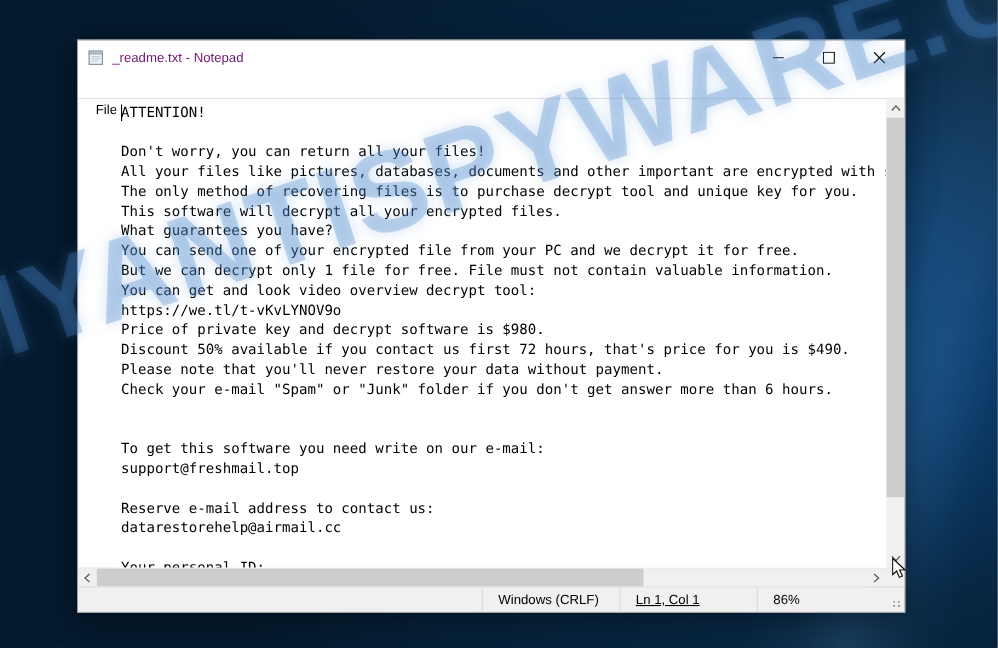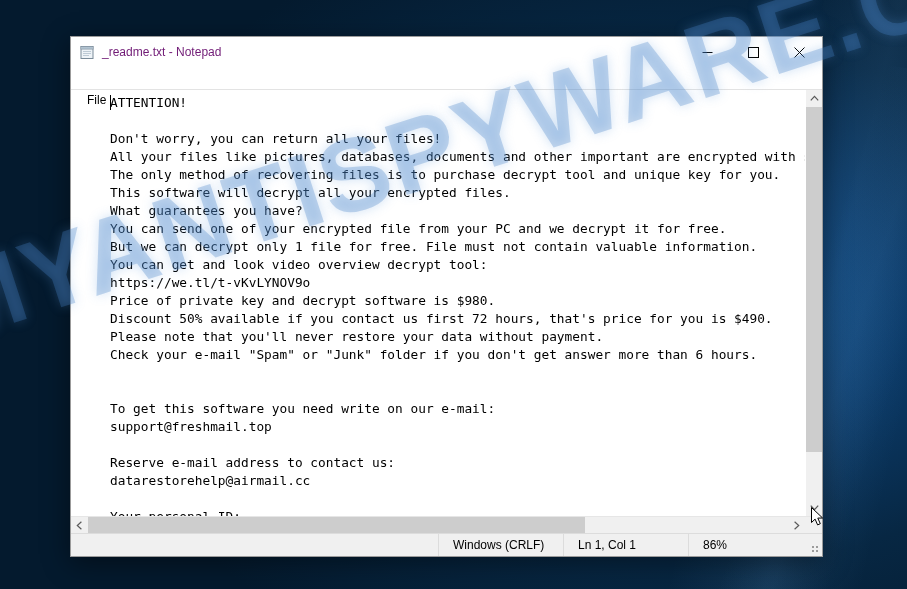--- a/index.html
+++ b/index.html
@@ -233,21 +233,21 @@
   }
   .status-spacer { flex: 1 1 auto; }
   .status-cell {
     display: flex;
     align-items: center;
     padding-left: 14px;
     border-left: 1px solid #dcdcdc;
     white-space: nowrap;
   }
   .status-cell.c1 { width: 125px; margin-left: 45px; }
-  .status-cell.c2 { width: 125px; }
+  .status-cell.c2 { width: 125px; text-decoration: underline; }
   .status-cell.c3 { width: 118px; }
   .grip {
     width: 16px;
     display: flex;
     align-items: flex-end;
     justify-content: flex-end;
     padding: 0 3px 3px 0;
   }
   .grip i {
     display: block;

